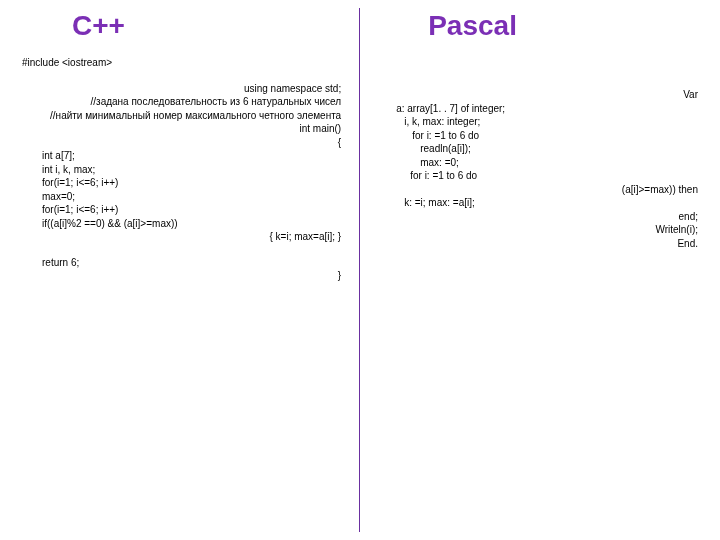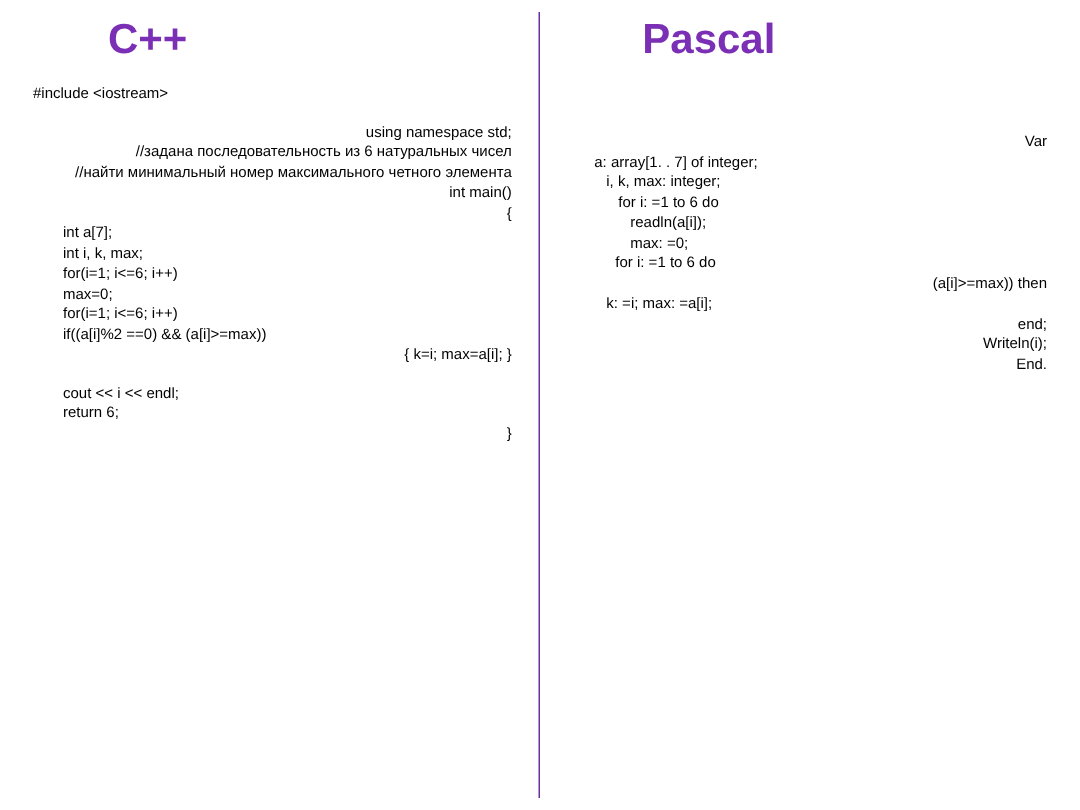--- a/index.html
+++ b/index.html
@@ -85,21 +85,20 @@
       <span class="indent1">for(i=1; i&lt;=6; i++)</span>
       <span class="indent1">max=0;</span>
       <span class="indent1">for(i=1; i&lt;=6; i++)</span>
       <span class="indent1">if((a[i]%2 ==0) &amp;&amp; (a[i]&gt;=max))</span>
       <span class="line">{ k=i; max=a[i]; }</span>
     </div>
 
     <div class="gap"></div>
 
     <div class="block">
-      <span class="indent1">cout &lt;&lt; i &lt;&lt; endl;</span>
       <span class="indent1">return 6;</span>
       <span class="line">}</span>
     </div>
   </div>
 
   <div class="col col-right">
     <div class="title title-right">Pascal</div>
 
     <div style="height:40px"></div>
 

